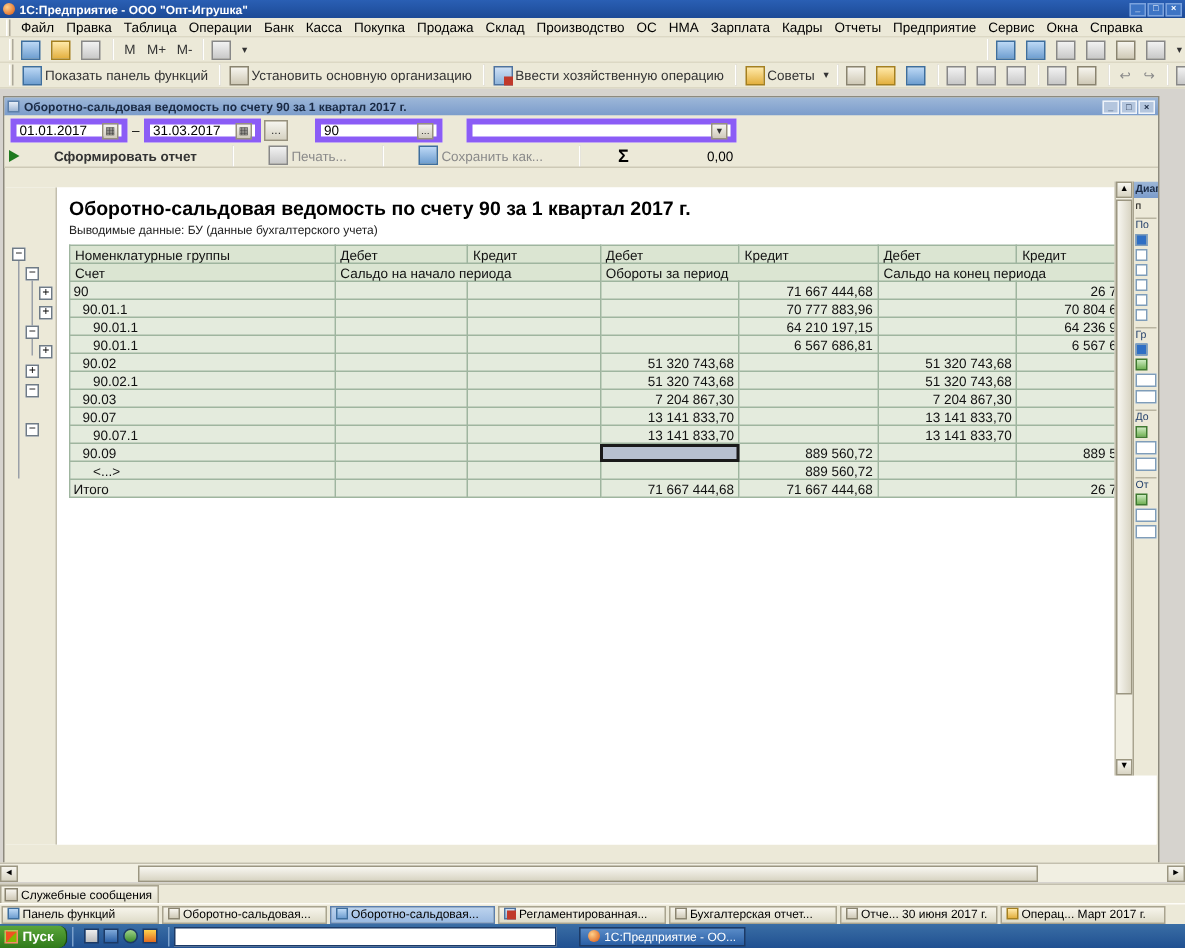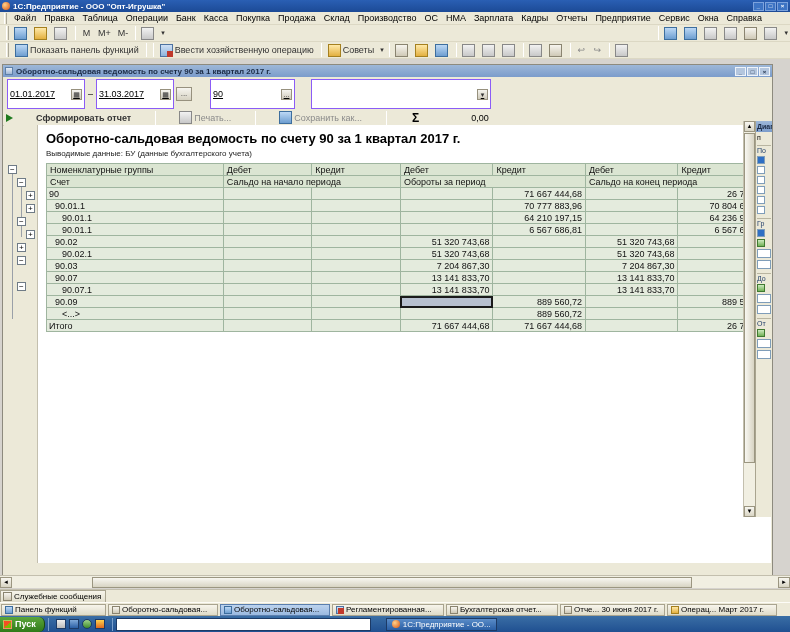--- a/index.html
+++ b/index.html
@@ -122,23 +122,23 @@
   
   .params {
     padding: 2px 4px 1px 4px;
     background: #ece9d8;
     font-size: 9px;
   }
   .plabels { display: flex; margin-bottom: 1px; }
   .plabels span { display: inline-block; }
   .pfields { display: flex; align-items: center; }
   .inp {
-    height: 30px; background: #fff; border: 1px solid #8b5cf6;
+    height: 16px; background: #fff; border: 4px solid #8b5cf6;
     font-size: 9px; line-height: 12px; padding: 0 2px;
-    display: flex; align-items: center; text-decoration: underline;
+    display: flex; align-items: center;
   }
   .inp .spin {
     width: 11px; height: 11px; margin-left: auto;
     background: linear-gradient(#f5f4ee,#cfcabb); border: 1px solid #97917e;
     font-size: 7px; text-align: center; line-height: 9px; color: #333;
   }
   .btn-sm {
     width: 16px; height: 14px; margin-left: 2px;
     background: linear-gradient(#f6f5ef,#d6d2c2);
     border: 1px solid #97917e;
@@ -289,21 +289,21 @@
   }
 
   
   .winbar {
     position: absolute; left: 0; right: 0; bottom: 16px;
     height: 14px; background: #ece9d8;
     border-top: 1px solid #fdfcf7;
     display: flex; align-items: center; padding-left: 1px;
   }
   .winbtn {
-    height: 12px; display: flex; align-items: center;
+    height: 12px; display: flex; align-items: flex-start;
     padding: 0 3px; margin-right: 2px;
     background: linear-gradient(#f7f5ec,#dedbc8);
     border: 1px solid #a9a48f;
     font-size: 8px; white-space: nowrap; overflow: hidden;
     cursor: default;
   }
   .winbtn.active {
     background: linear-gradient(#bcd3ee,#9ab9e0);
     border: 1px solid #5b7fae;
   }
@@ -425,20 +425,24 @@
     <span class="caret">▾</span>
   </div>
 
   <div class="toolrow">
     <span class="grip"></span>
     <span class="tbtn text">
       <span class="ico blue"></span>
       <span>Показать панель функций</span>
     </span>
     <span class="sep"></span>
+    <span class="tbtn text">
+      <span class="ico sq"></span>
+      <span>Установить основную организацию</span>
+    </span>
     <span class="sep"></span>
     <span class="tbtn text">
       <span class="ico red-a"></span>
       <span>Ввести хозяйственную операцию</span>
     </span>
     <span class="sep"></span>
     <span class="tbtn text">
       <span class="ico yellow"></span>
       <span>Советы</span>
     </span>

